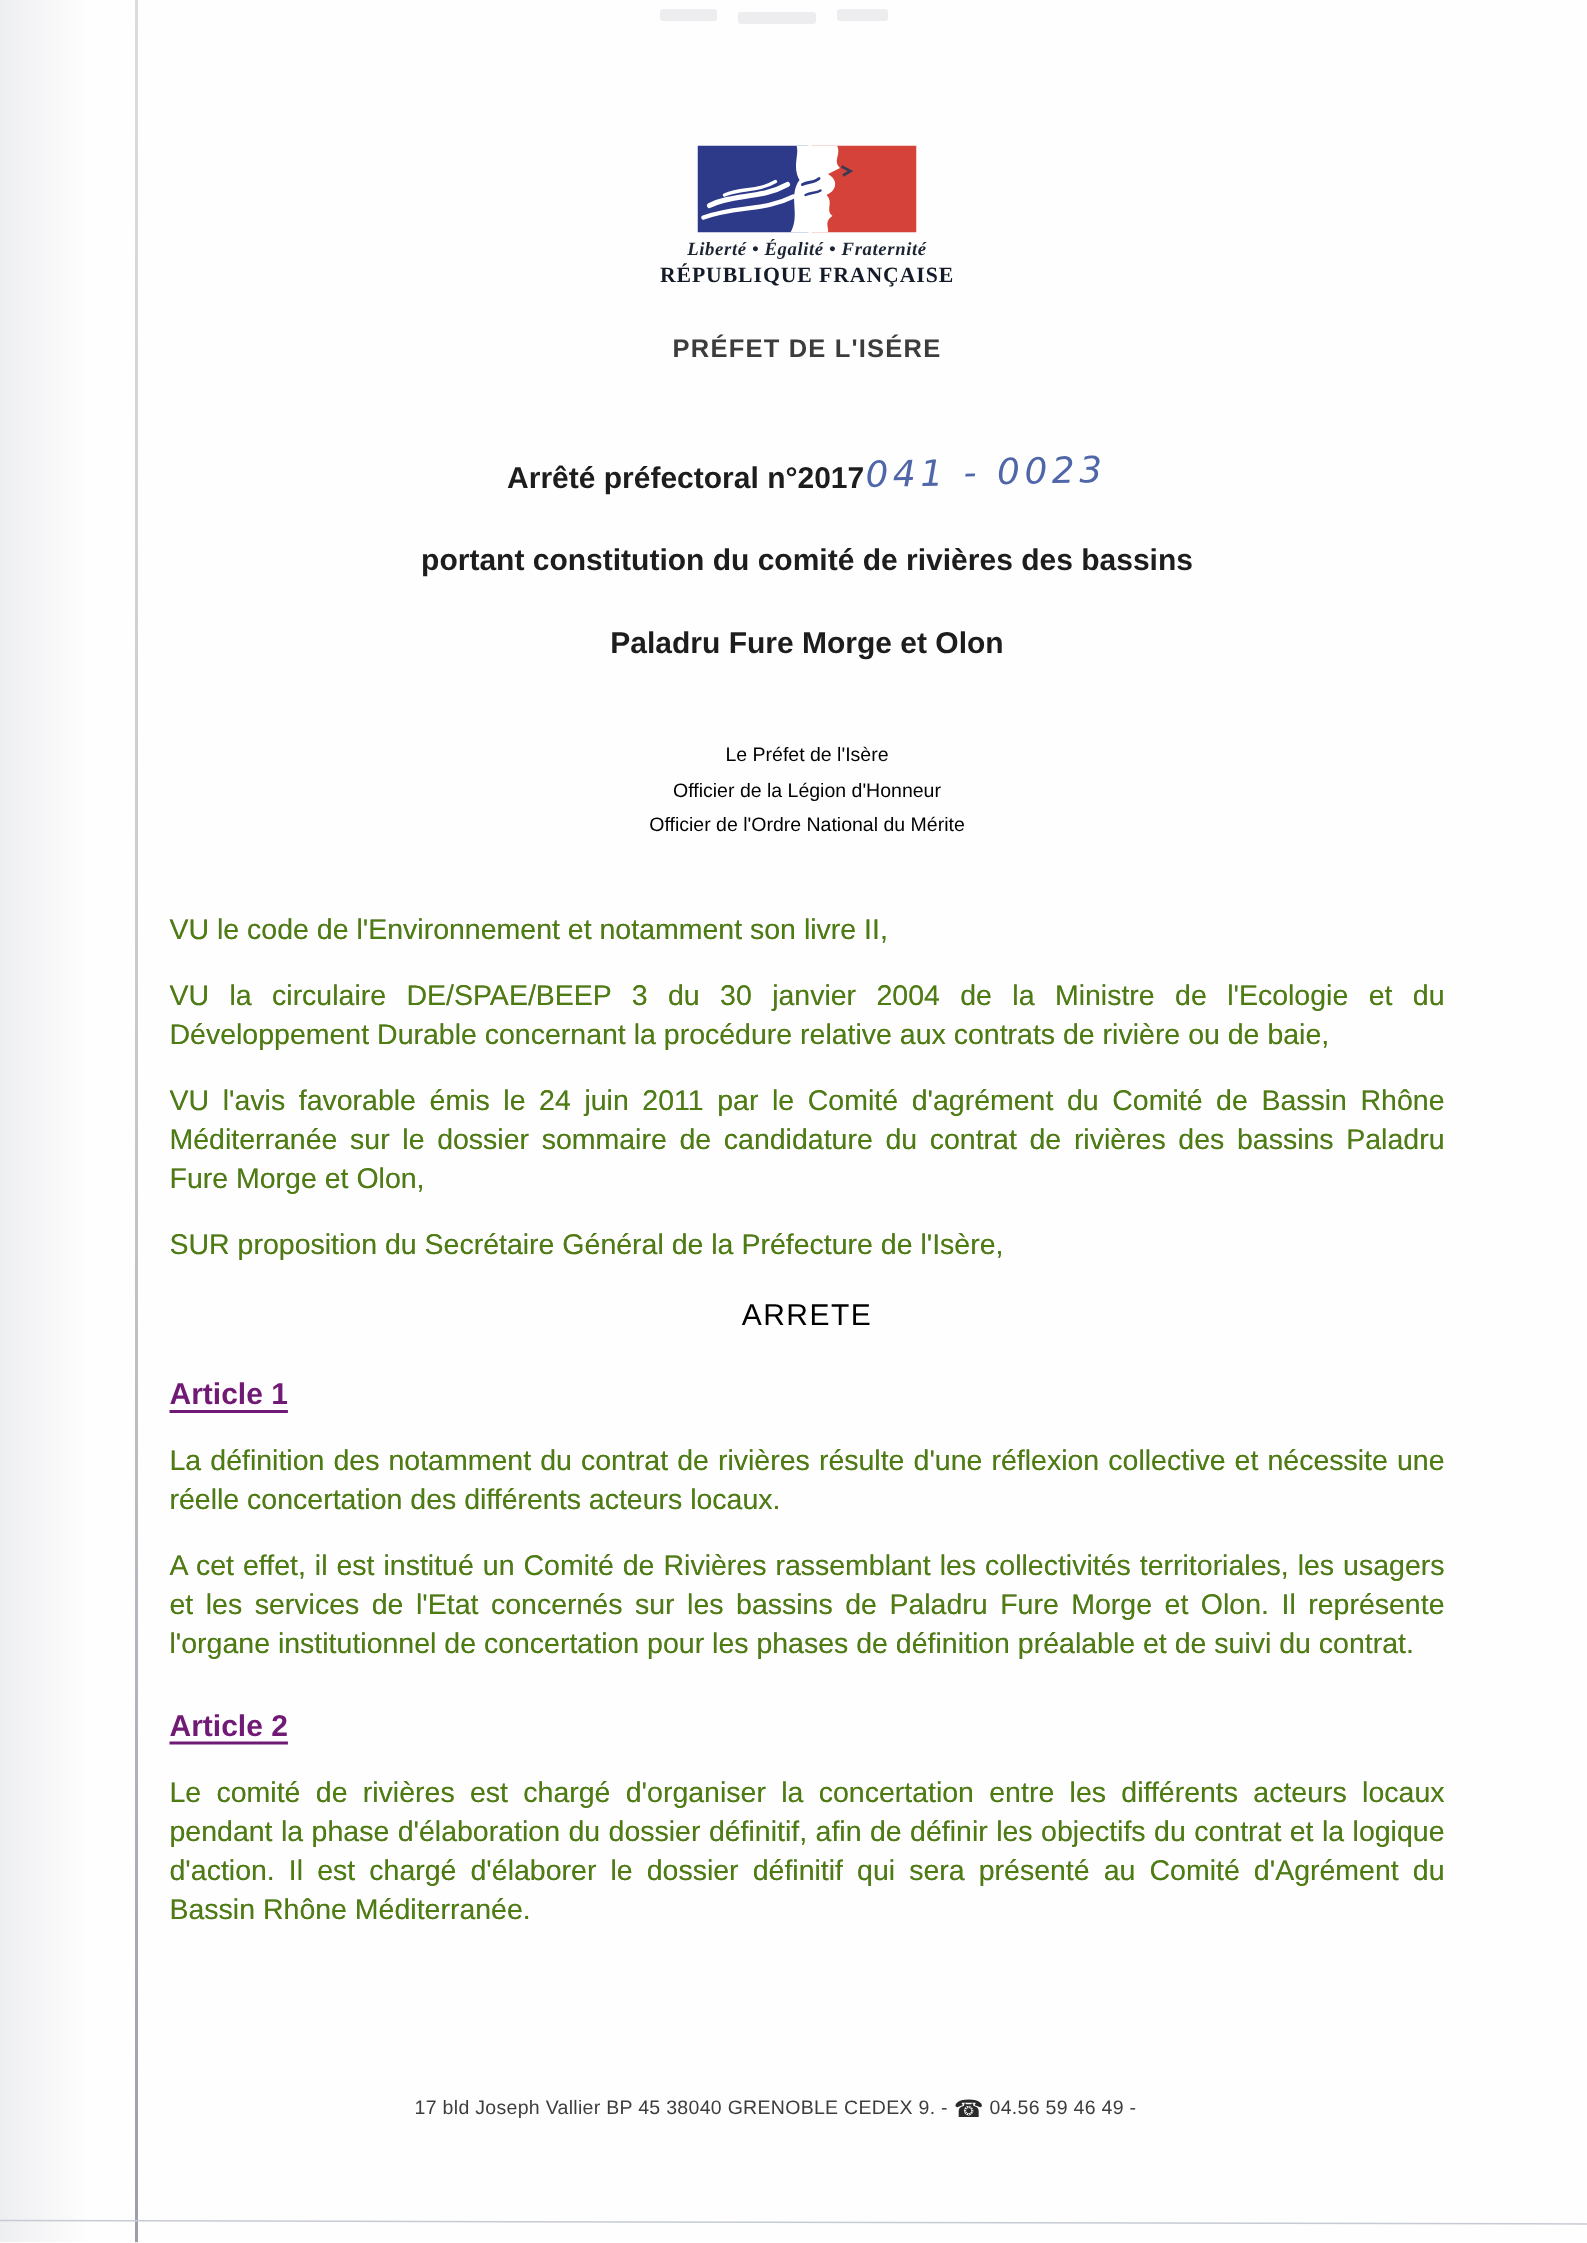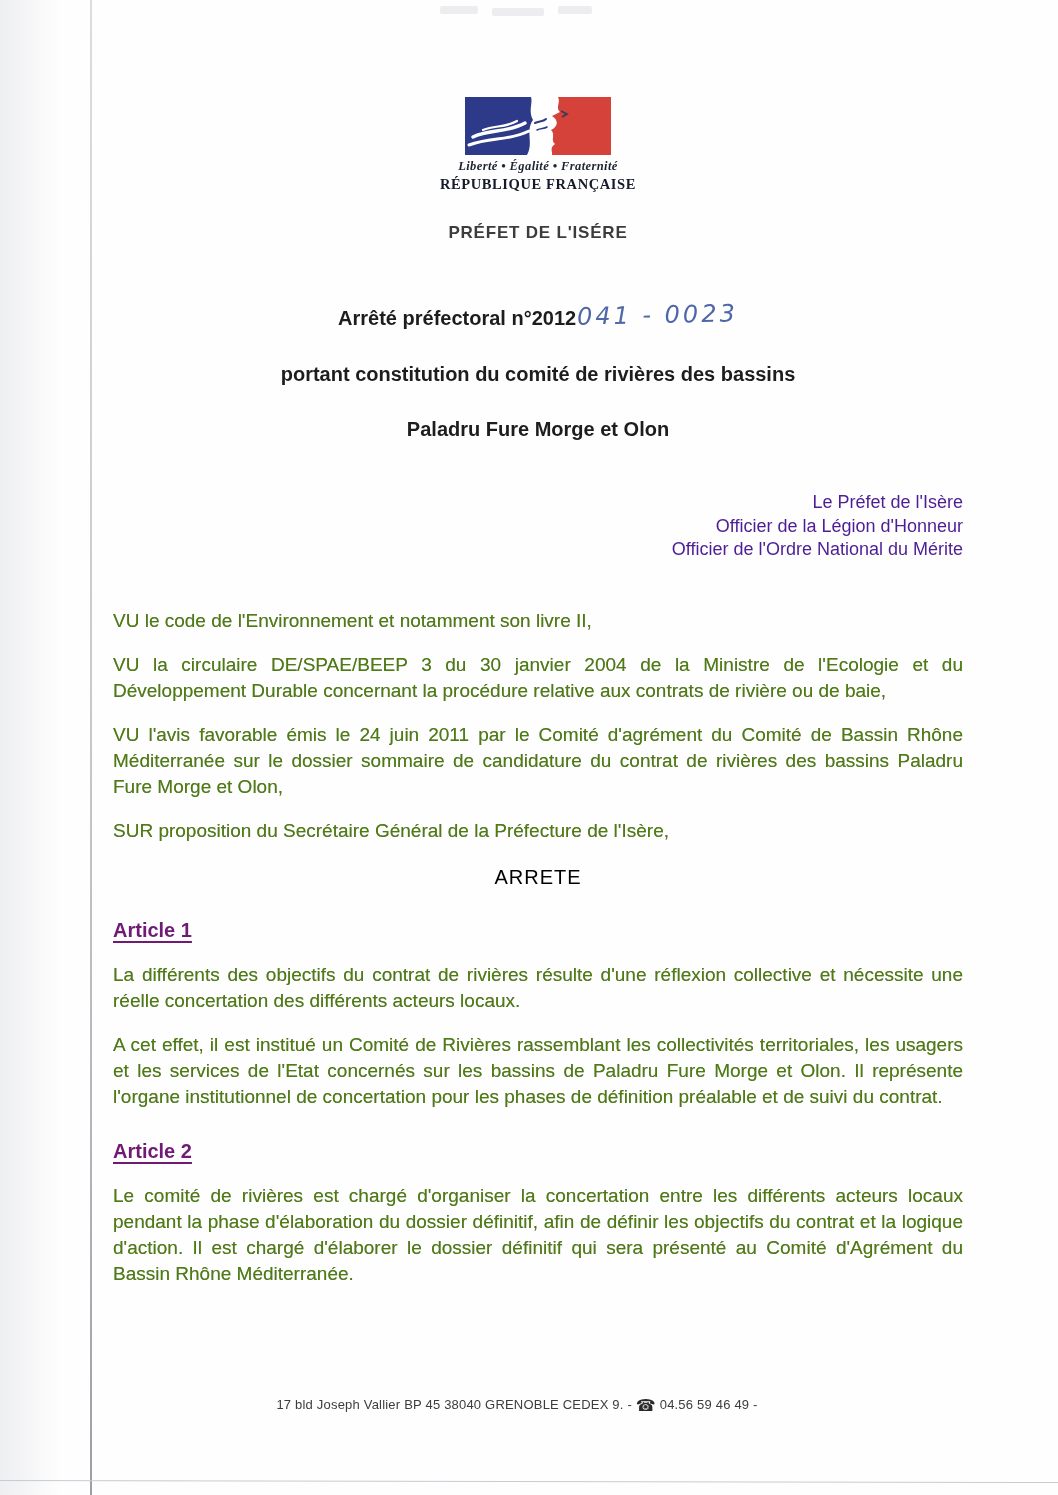--- a/index.html
+++ b/index.html
@@ -78,21 +78,21 @@
     font-style: italic;
     font-weight: 500;
     font-size: 24px;
     color: #4f66a8;
     letter-spacing: 3px;
     transform: rotate(-1.2deg) translateY(-2px);
     margin-left: 1px;
   }
 
   
-  .salutation { margin-top: 50px; text-align: right; font-size: 18px; color: #4c1d95; }
+  .salutation { margin-top: 50px; text-align: center; font-size: 13px; color: #000000; }
   .salutation div { line-height: 23.5px; }
 
   
   .recitals { margin-top: 46px; }
   .body-p {
     font-size: 19px; line-height: 26px; color: #4d7c0f;
     text-align: justify;
     margin-bottom: 18px;
     text-shadow: 0 0 0.3px rgba(40,40,40,0.45);
   }
@@ -154,42 +154,42 @@
           </g>
           <path d="M96 14 l6 3 -5 3" stroke="#3a3a55" stroke-width="1.8" fill="none"></path>
         </svg>
         <div class="motto">Liberté • Égalité • Fraternité</div>
         <div class="republic">RÉPUBLIQUE FRANÇAISE</div>
       </div>
       <div class="prefet">PRÉFET DE L'ISÉRE</div>
     </header>
 
     <div class="title-block">
-      <div class="title-line"><span>Arrêté préfectoral n°2012</span><span class="handwritten">041 - 0023</span></div>
+      <div class="title-line"><span>Arrêté préfectoral n°2017</span><span class="handwritten">041 - 0023</span></div>
       <div class="title-line">portant constitution du comité de rivières des bassins</div>
       <div class="title-line">Paladru Fure Morge et Olon</div>
     </div>
 
     <div class="salutation">
       <div>Le Préfet de l'Isère</div>
       <div>Officier de la Légion d'Honneur</div>
       <div>Officier de l'Ordre National du Mérite</div>
     </div>
 
     <div class="recitals">
       <p class="body-p">VU le code de l'Environnement et notamment son livre II,</p>
       <p class="body-p">VU la circulaire DE/SPAE/BEEP 3 du 30 janvier 2004 de la Ministre de l'Ecologie et du Développement Durable concernant la procédure relative aux contrats de rivière ou de baie,</p>
       <p class="body-p">VU l'avis favorable émis le 24 juin 2011 par le Comité d'agrément du Comité de Bassin Rhône Méditerranée sur le dossier sommaire de candidature du contrat de rivières des bassins Paladru Fure Morge et Olon,</p>
       <p class="body-p sur-p">SUR proposition du Secrétaire Général de la Préfecture de l'Isère,</p>
     </div>
 
     <div class="arrete">ARRETE</div>
 
     <h3 class="article-heading">Article 1</h3>
-    <p class="body-p">La différents des objectifs du contrat de rivières résulte d'une réflexion collective et nécessite une réelle concertation des différents acteurs locaux.</p>
+    <p class="body-p">La définition des notamment du contrat de rivières résulte d'une réflexion collective et nécessite une réelle concertation des différents acteurs locaux.</p>
     <p class="body-p">A cet effet, il est institué un Comité de Rivières rassemblant les collectivités territoriales, les usagers et les services de l'Etat concernés sur les bassins de Paladru Fure Morge et Olon. Il représente l'organe institutionnel de concertation pour les phases de définition préalable et de suivi du contrat.</p>
 
     <h3 class="article-heading">Article 2</h3>
     <p class="body-p">Le comité de rivières est chargé d'organiser la concertation entre les différents acteurs locaux pendant la phase d'élaboration du dossier définitif, afin de définir les objectifs du contrat et la logique d'action. Il est chargé d'élaborer le dossier définitif qui sera présenté au Comité d'Agrément du Bassin Rhône Méditerranée.</p>
 
   </div>
 
   <footer class="page-footer">
     <span>17 bld Joseph Vallier BP 45 38040 GRENOBLE CEDEX 9. -</span>
     <span class="phone-icon">☎</span>

